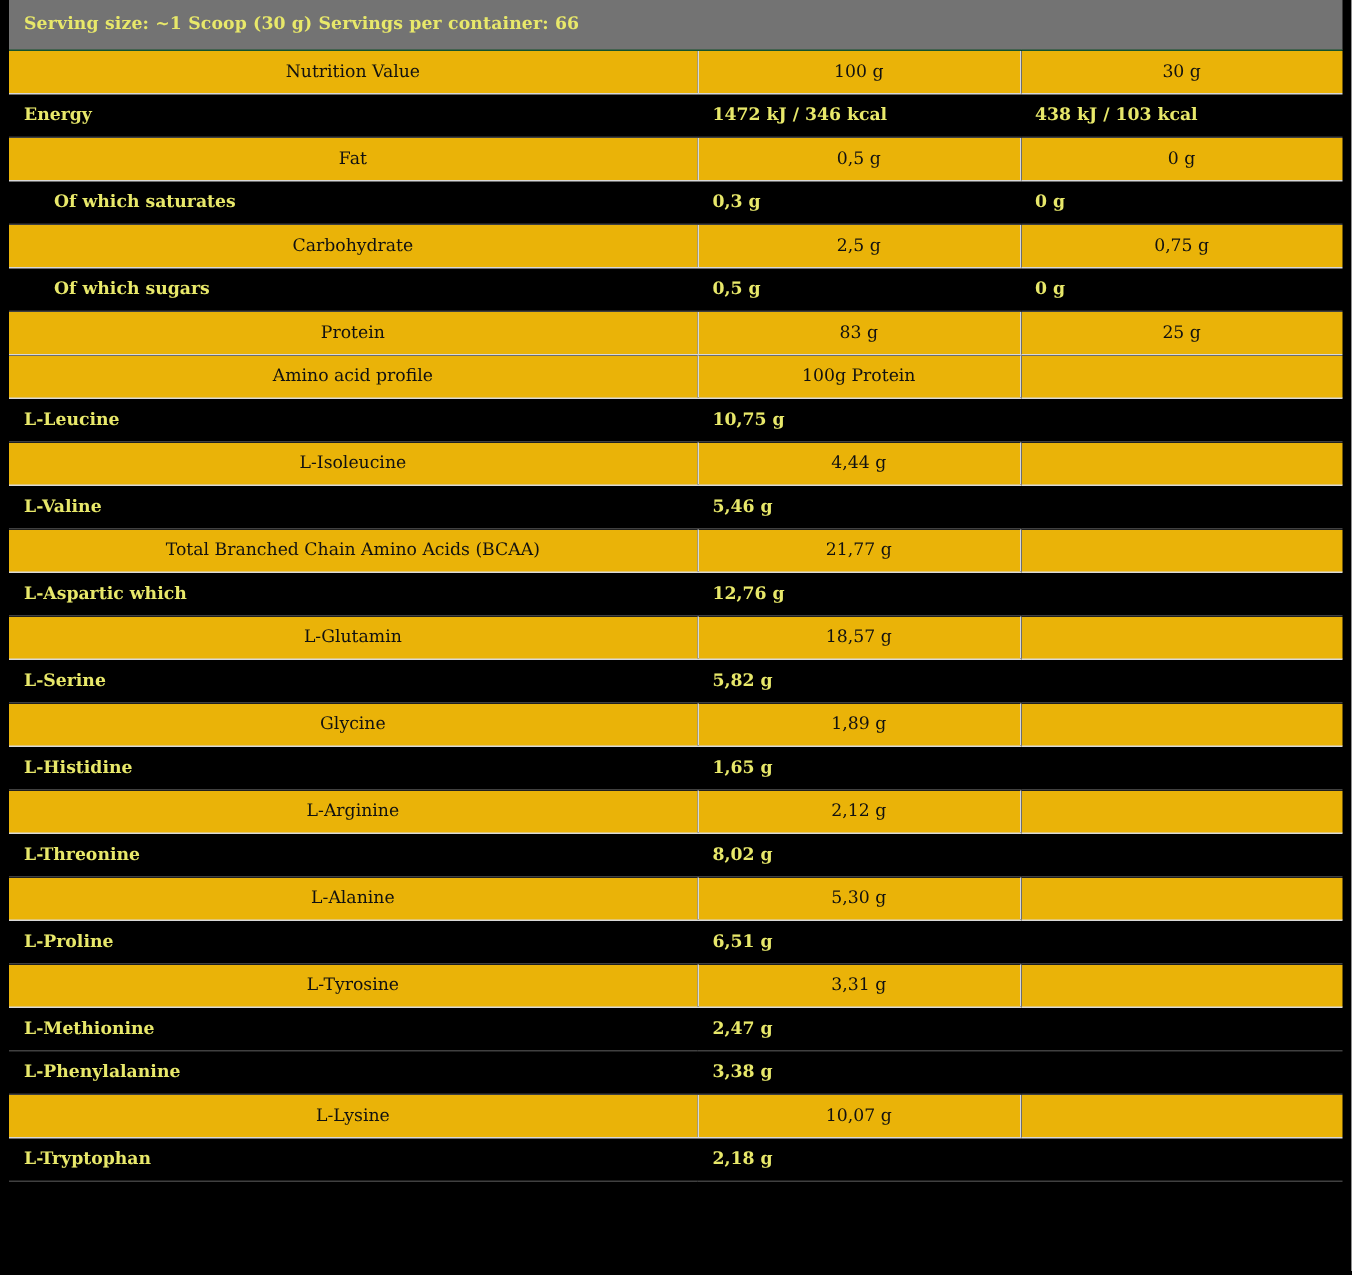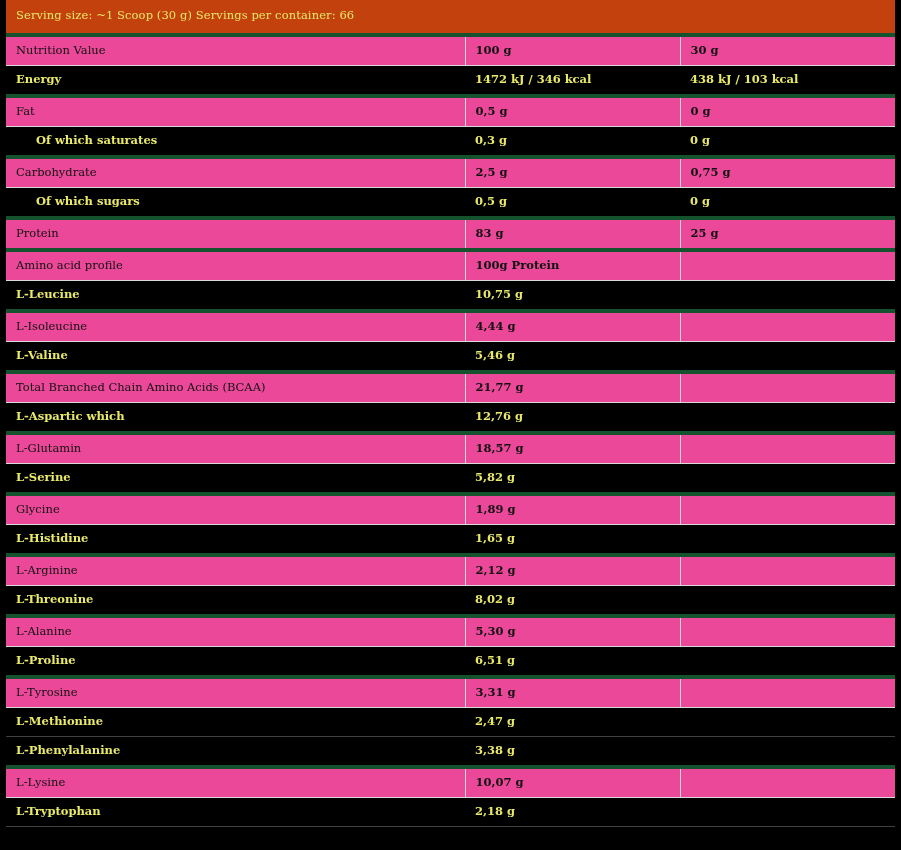--- a/index.html
+++ b/index.html
@@ -37,38 +37,38 @@
     white-space: nowrap;
     text-overflow: ellipsis;
   }
   
   col.c-name  { width: 459px; }
   col.c-v1    { width: 215px; }
   col.c-v2    { width: 215px; }
 
   
   tr.serving-row td {
-    background: #c2410c;
+    background: #737373;
     color: #e8e86a;
-    font-weight: normal;
+    font-weight: bold;
     font-size: 11.5px;
     padding-top: 9px;
     padding-bottom: 11px;
     letter-spacing: 0.1px;
   }
   
   tr.row-light td {
-    background: #ec4899;
+    background: #eab308;
     color: #111111;
     border-bottom: 1px solid #d9d9d9;
-    border-top: 4px solid #14532d;
+    border-top: 1px solid #14532d;
+    text-align: center;
   }
   tr.row-light td + td {
     border-left: 1px solid #d9d9d9;
-    font-weight: bold;
   }
   
   tr.row-dark td {
     background: #000000;
     color: #e8e86a;
     font-weight: bold;
     border-bottom: 1px solid #404040;
     border-top: 1px solid #000000;
   }
   .indent {

